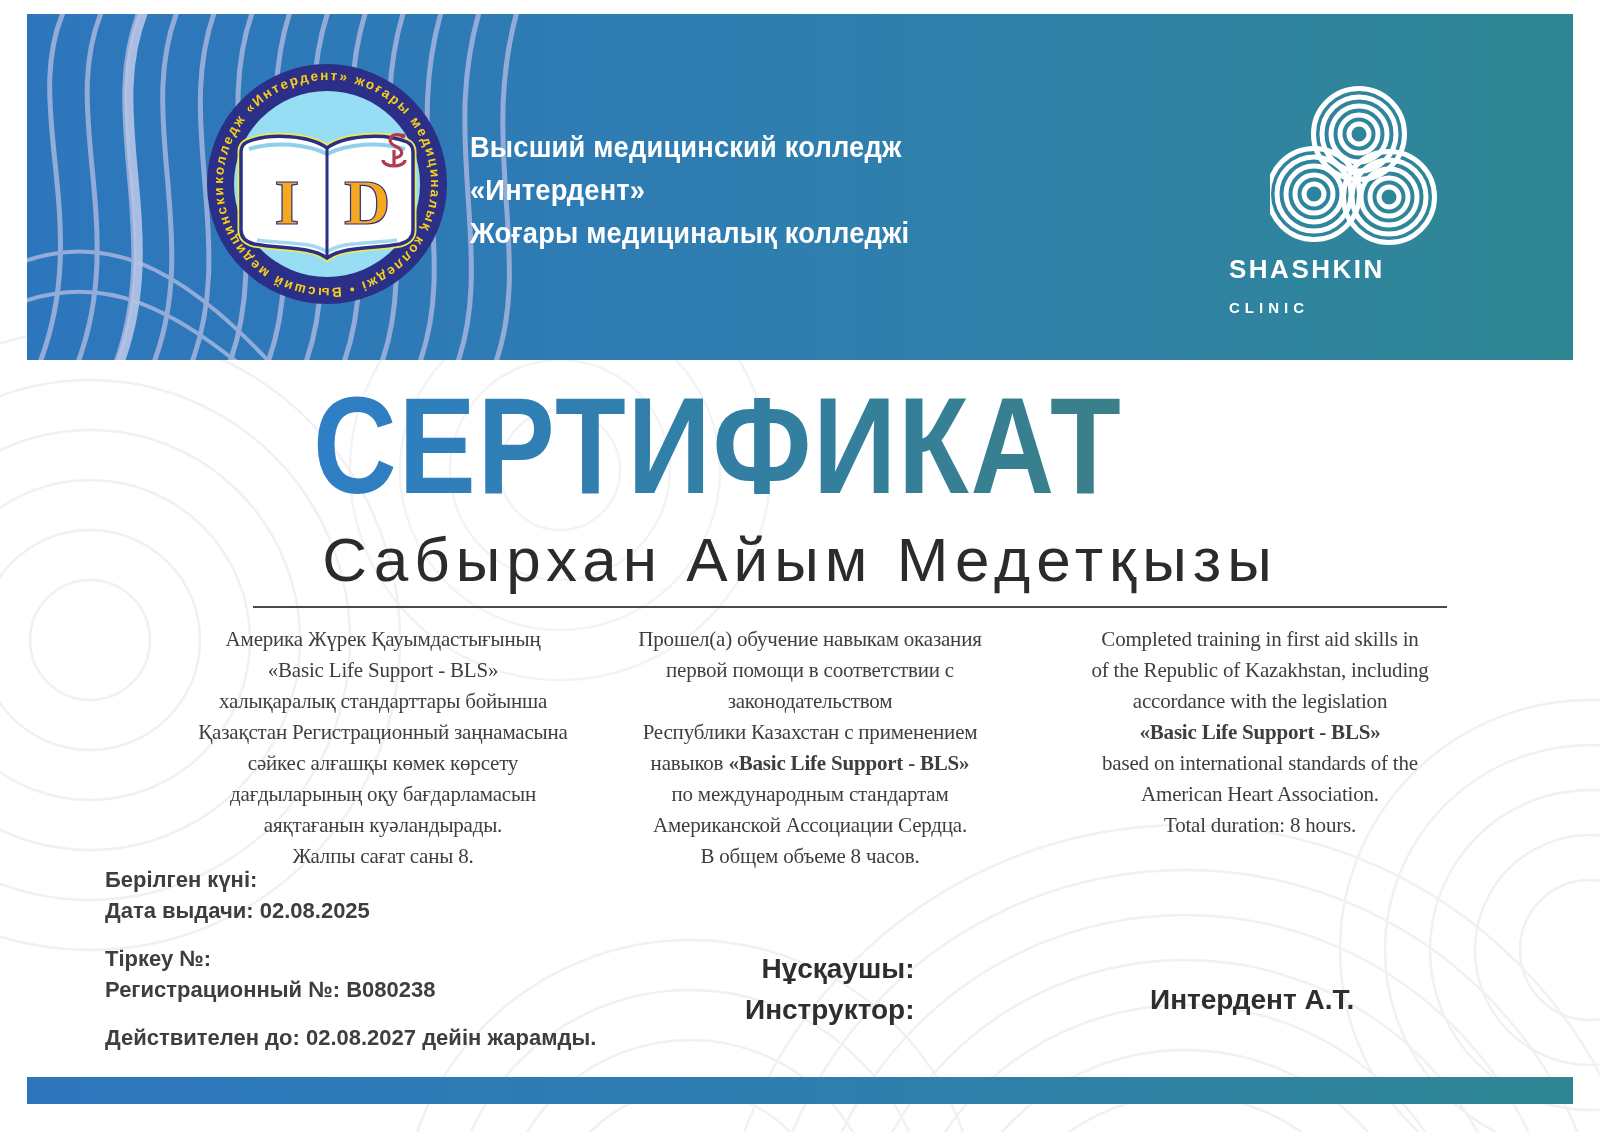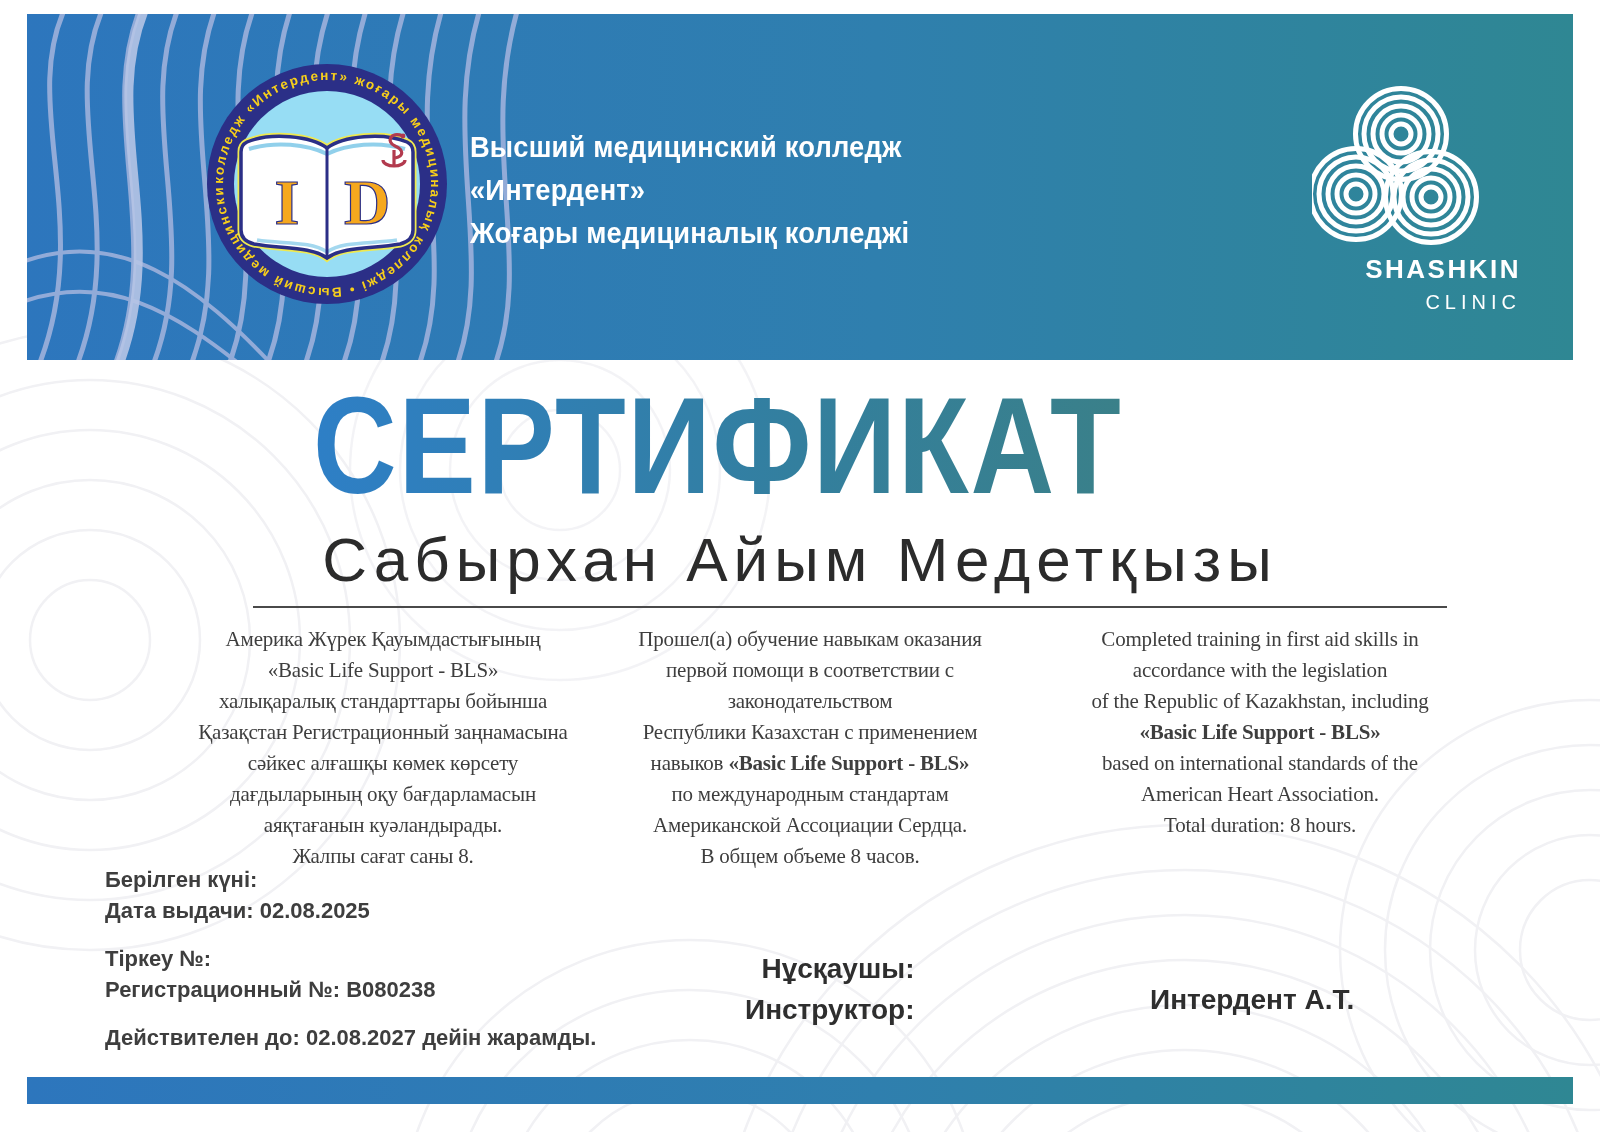--- a/index.html
+++ b/index.html
@@ -14,24 +14,24 @@
     position:absolute;left:27px;top:14px;width:1546px;height:346px;z-index:1;
     background:linear-gradient(90deg,#2d76bd 0%,#2f7fae 55%,#2f8793 100%);
   }
   .band-waves{position:absolute;left:0;top:0;width:560px;height:346px;overflow:hidden;}
   .seal{position:absolute;left:178px;top:48px;width:244px;height:244px;}
   .college-name{position:absolute;left:443px;top:112px;color:#ffffff;}
   .college-name .line{
     font-size:29px;font-weight:bold;line-height:43px;letter-spacing:0.2px;
     transform:scaleX(.94);transform-origin:left center;white-space:nowrap;
   }
-  .clinic{position:absolute;left:1244px;top:72px;width:250px;text-align:right;color:#ffffff;}
+  .clinic{position:absolute;left:1202px;top:72px;width:250px;text-align:left;color:#ffffff;}
   .clinic svg{display:block;margin:0 auto;}
   .clinic-name{font-size:26px;font-weight:bold;letter-spacing:2.5px;margin-top:6px;}
-  .clinic-sub{font-size:20px;font-weight:normal;letter-spacing:5px;margin-top:6px;}
+  .clinic-sub{font-size:15px;font-weight:bold;letter-spacing:5px;margin-top:14px;}
   
   .cert-title{position:absolute;left:0;top:376px;width:1436px;text-align:center;z-index:1;}
   .cert-title span{
     display:inline-block;font-size:138px;font-weight:800;line-height:1;letter-spacing:2px;
     transform:scaleX(.84);transform-origin:center;
     background:linear-gradient(90deg,#2e7fc6 0%,#337f9e 60%,#3a8089 100%);
     -webkit-background-clip:text;background-clip:text;color:transparent;white-space:nowrap;
   }
   
   .recipient{position:absolute;left:0;top:524px;width:1600px;text-align:center;z-index:1;}
@@ -221,22 +221,22 @@
         <div class="line"><span>первой помощи в соответствии с</span></div>
         <div class="line"><span>законодательством</span></div>
         <div class="line"><span>Республики Казахстан с применением</span></div>
         <div class="line"><span>навыков </span><span class="b">«Basic Life Support - BLS»</span></div>
         <div class="line"><span>по международным стандартам</span></div>
         <div class="line"><span>Американской Ассоциации Сердца.</span></div>
         <div class="line"><span>В общем объеме 8 часов.</span></div>
       </div>
     <div class="col col-en">
         <div class="line"><span>Completed training in first aid skills in</span></div>
+        <div class="line"><span>of the Republic of Kazakhstan, including</span></div>
         <div class="line"><span>accordance with the legislation</span></div>
-        <div class="line"><span>of the Republic of Kazakhstan, including</span></div>
         <div class="line"><span class="b">«Basic Life Support - BLS»</span></div>
         <div class="line"><span>based on international standards of the</span></div>
         <div class="line"><span>American Heart Association.</span></div>
         <div class="line"><span>Total duration: 8 hours.</span></div>
       </div>
   </div>
 
   <div class="details">
     <div class="line">Берілген күні:</div>
     <div class="line">Дата выдачи: 02.08.2025</div>

